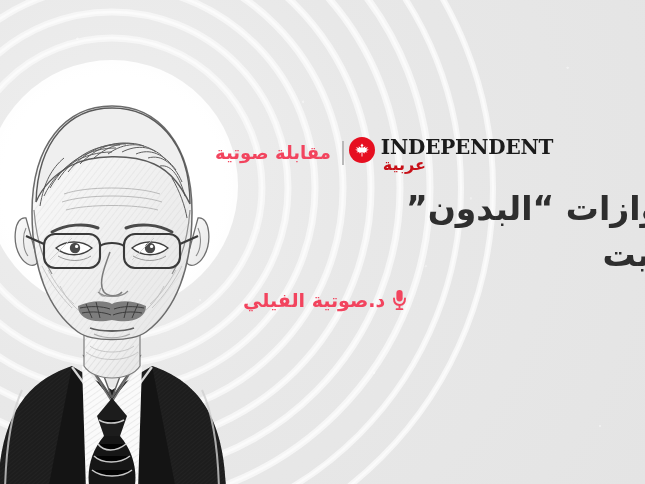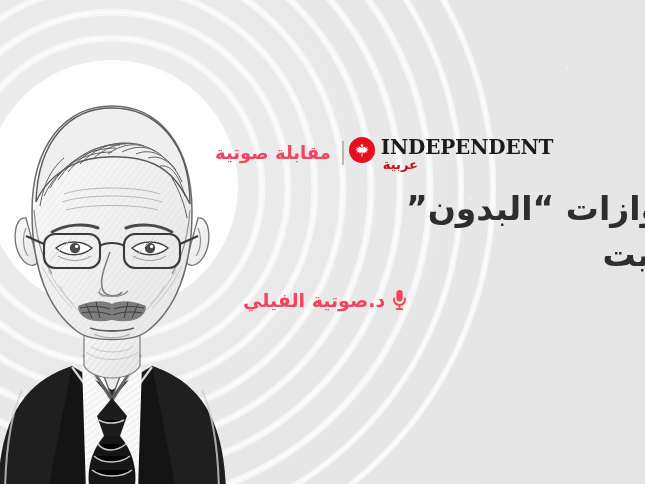--- a/index.html
+++ b/index.html
@@ -109,21 +109,21 @@
     letter-spacing: -0.2px;
     color: #1b1b1b;
     line-height: 22px;
     white-space: nowrap;
   }
   .brand-sub {
     margin-top: 1px;
     margin-left: 2px;
     font-family: "DejaVu Sans", "Liberation Sans", sans-serif;
     font-weight: 700;
-    font-size: 13px;
+    font-size: 16px;
     color: #c81018;
     line-height: 12px;
     direction: rtl;
     letter-spacing: -0.5px;
   }
   .divider {
     width: 2px;
     height: 24px;
     background: #b9b9b9;
     flex: 0 0 auto;

